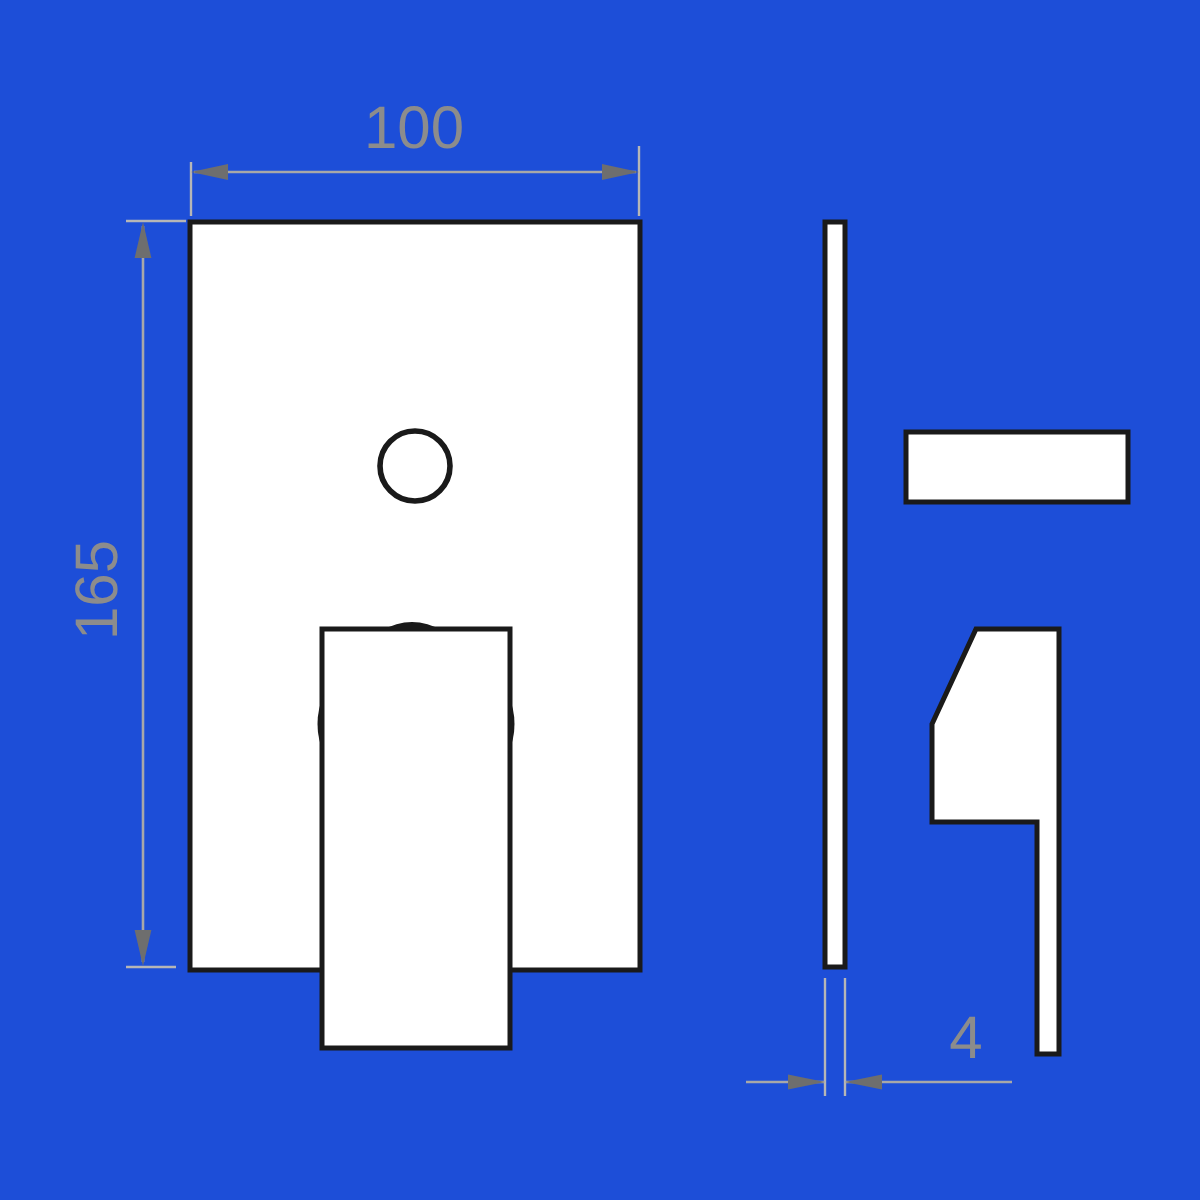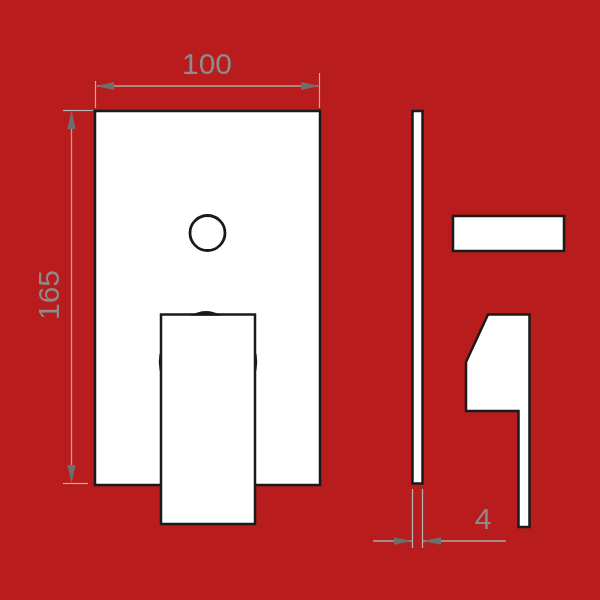--- a/index.html
+++ b/index.html
@@ -8,21 +8,21 @@
     background: #ffffff;
     width: 600px;
     height: 600px;
     overflow: hidden;
     font-family: "Liberation Sans", sans-serif;
   }
   .canvas {
     position: relative;
     width: 600px;
     height: 600px;
-    background: #b91c1c;
+    background: #1d4ed8;
   }
   svg { display: block; }
 
   
   .obj {
     fill: #ffffff;
     stroke: #1a1a1a;
     stroke-width: 2.5;
     stroke-linejoin: miter;
   }

